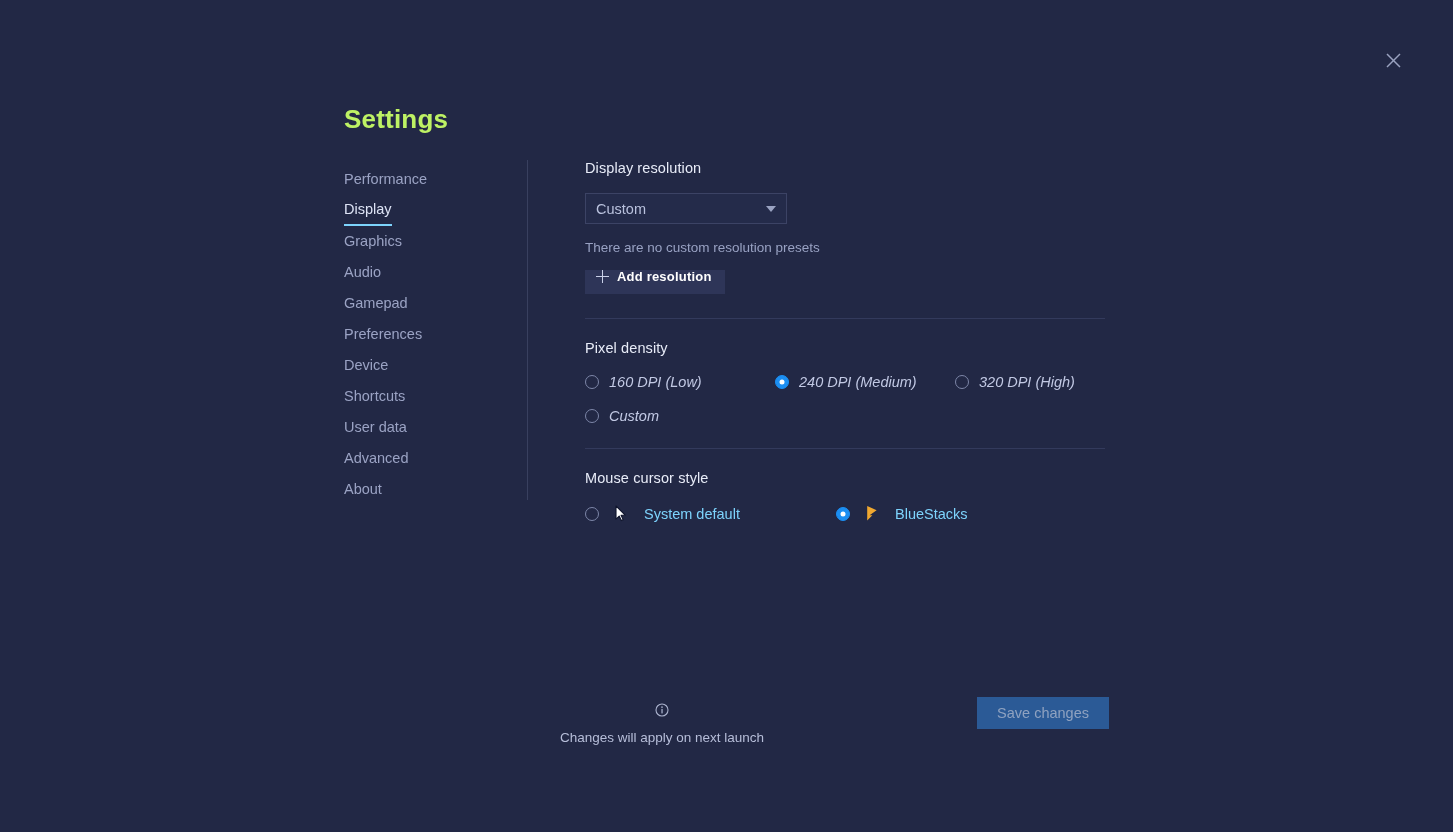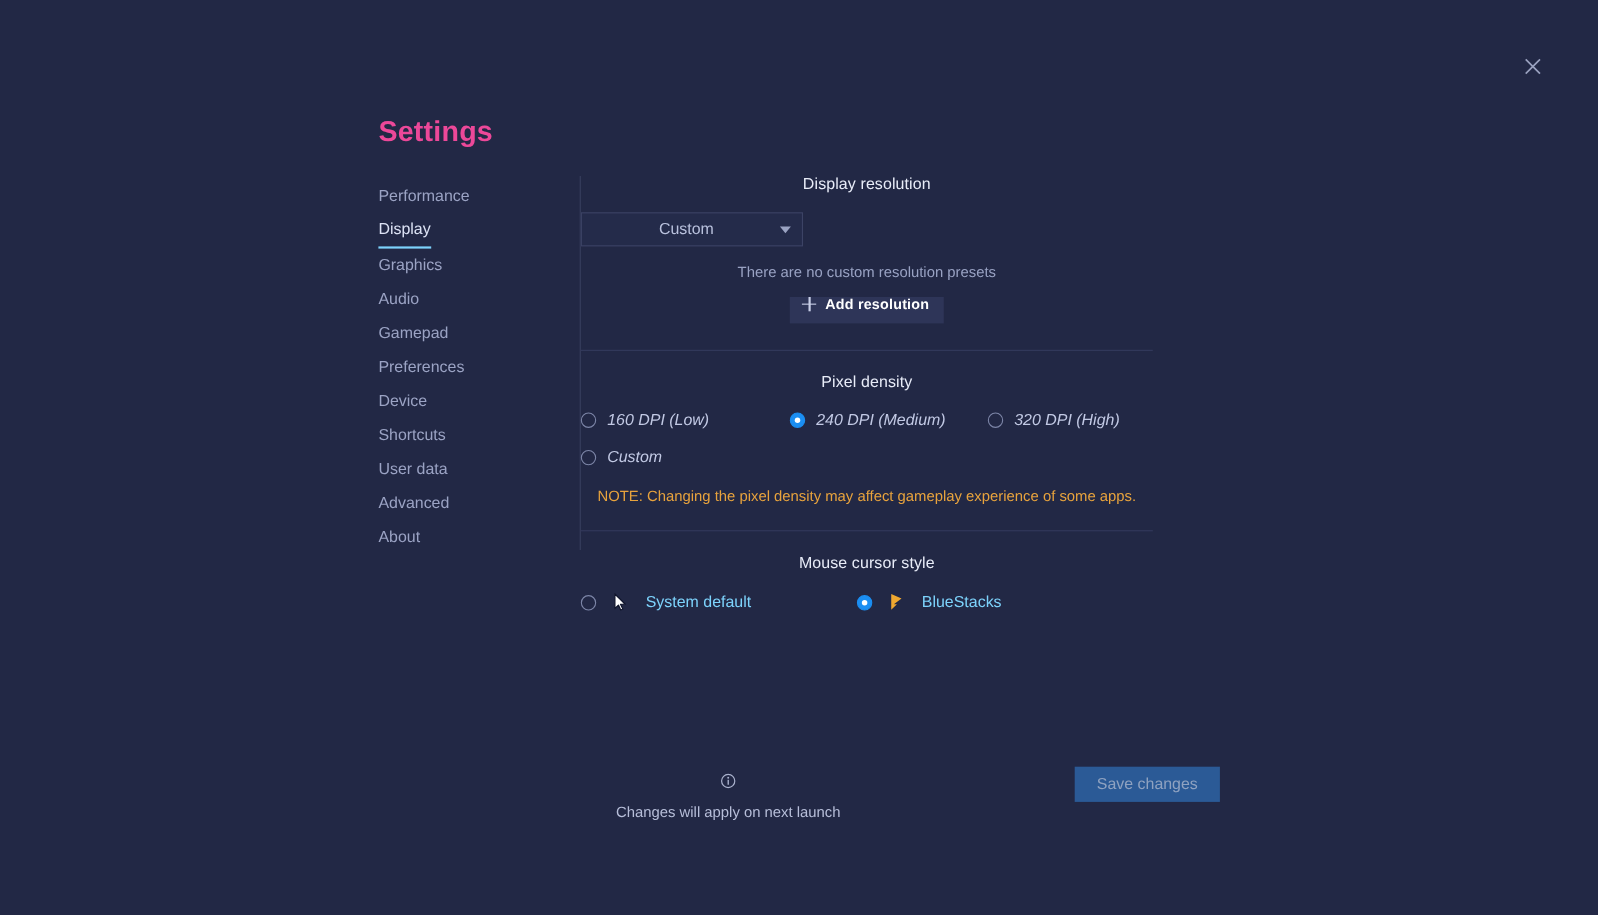--- a/index.html
+++ b/index.html
@@ -33,21 +33,21 @@
   }
   .close-btn svg { display: block; }
 
   
   .page-title {
     position: absolute;
     left: 344px;
     top: 104px;
     font-size: 26px;
     font-weight: bold;
-    color: #ec4899;
+    color: #bef264;
     letter-spacing: 0.2px;
   }
 
   
   .sidebar {
     position: absolute;
     left: 344px;
     top: 164px;
     width: 170px;
   }
@@ -73,24 +73,23 @@
     left: 527px;
     top: 160px;
     width: 1px;
     height: 340px;
     background: #39405f;
   }
 
   
   .content {
     position: absolute;
-    left: 528px;
+    left: 585px;
     top: 160px;
     width: 520px;
-    text-align: center;
   }
 
   .section-label {
     font-size: 14.5px;
     color: #e8ecf8;
     letter-spacing: 0.1px;
   }
 
   
   .select-wrap {
@@ -327,21 +326,20 @@
         </div>
       </div>
 
       <div class="radio-row">
         <div class="radio-opt">
           <span class="radio"></span>
           <span class="label">Custom</span>
         </div>
       </div>
 
-      <div class="note-text">NOTE: Changing the pixel density may affect gameplay experience of some apps.</div>
     </div>
 
     <div class="h-divider"></div>
 
     <div class="block">
       <div class="section-label">Mouse cursor style</div>
 
       <div class="cursor-row">
         <div class="cursor-opt" style="width:251px">
           <span class="radio"></span>

